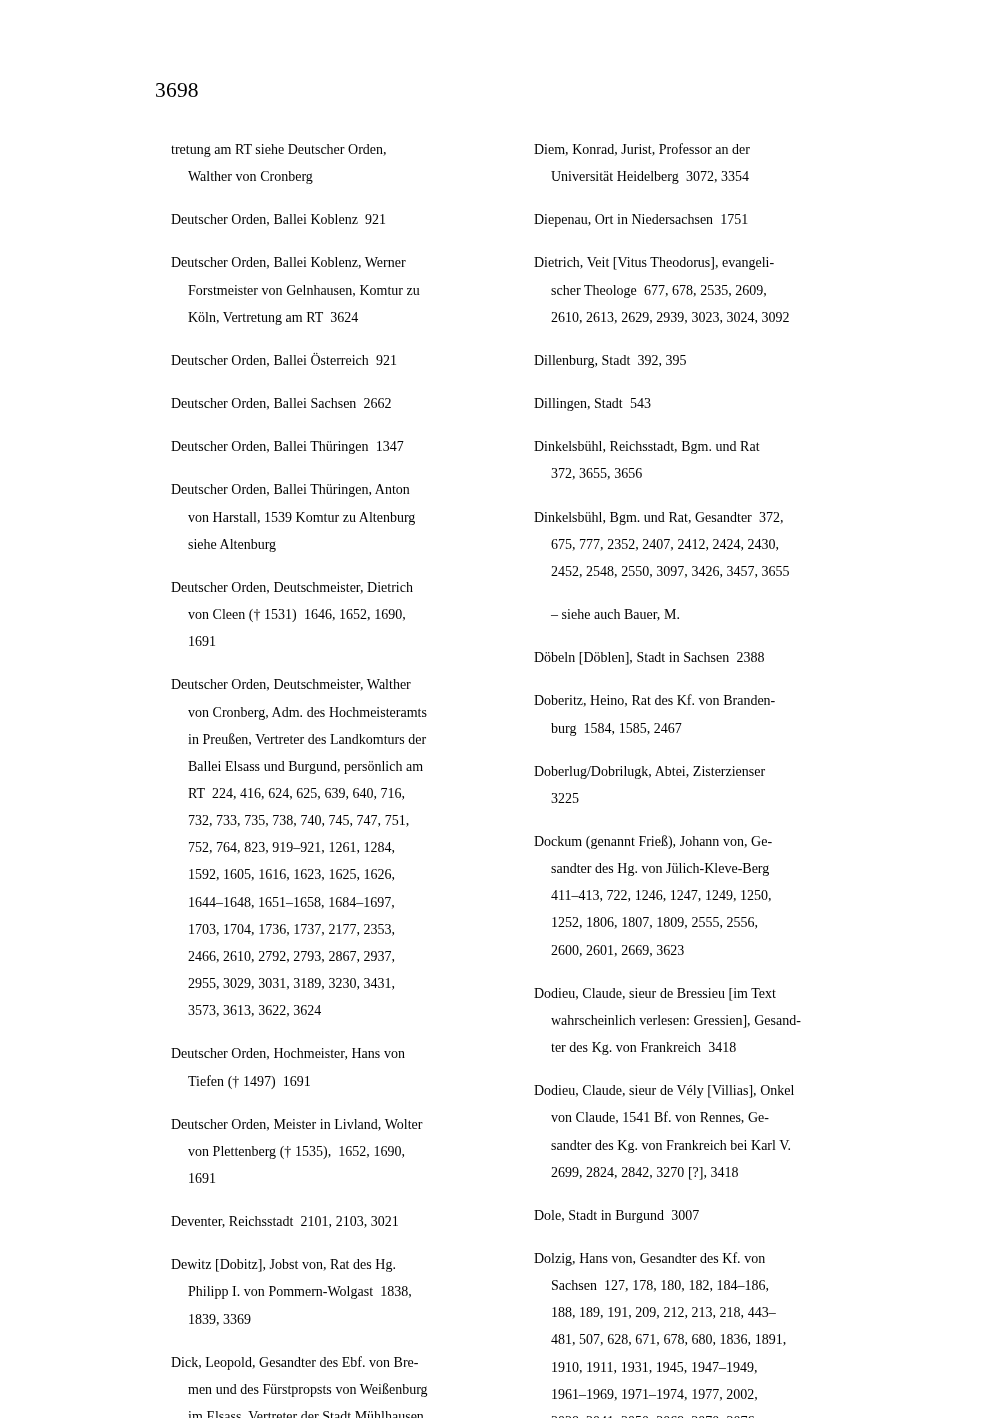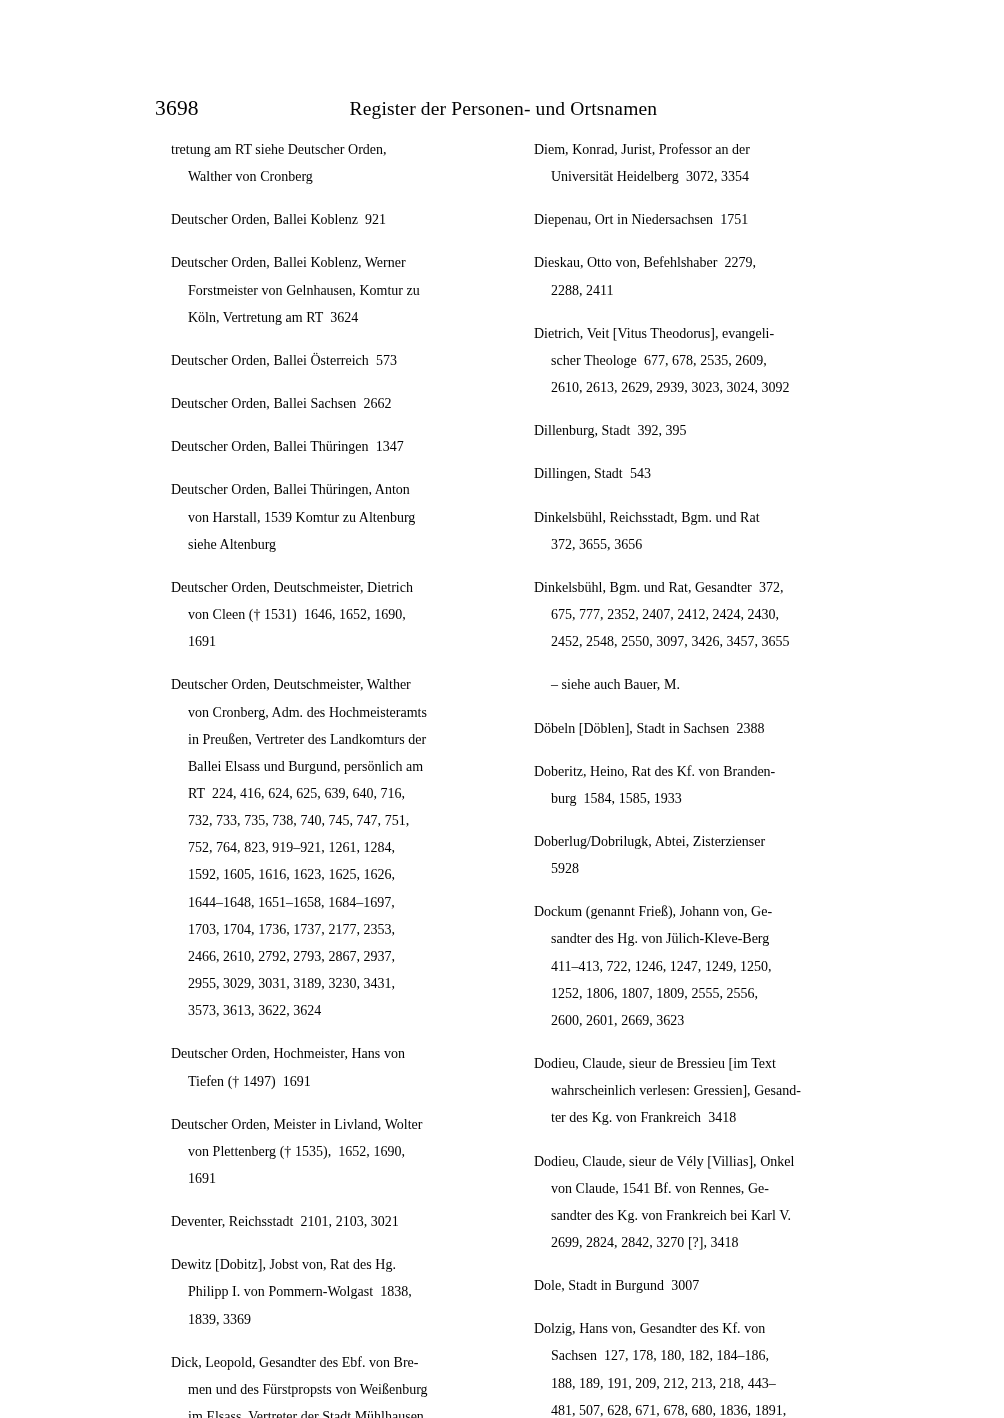--- a/index.html
+++ b/index.html
@@ -18,21 +18,21 @@
     position: relative;
     width: 1004px;
     height: 1418px;
     box-sizing: border-box;
     overflow: hidden;
   }
   
   .running-head {
     position: absolute;
     left: 155px;
-    top: 96px;
+    top: 78px;
     width: 695px;
     height: 26px;
     display: flex;
     align-items: baseline;
   }
   .folio {
     font-size: 21.5px;
     letter-spacing: 0.2px;
     white-space: nowrap;
   }
@@ -73,32 +73,31 @@
     text-indent: 0;
   }
 </style>
 </head>
 <body>
 
 <div class="page">
 
   <div class="running-head">
     <span class="folio">3698</span>
-    <span class="head-title">Register der Personen- und Ortsnamen</span>
   </div>
 
   <div class="columns">
     <div class="column" id="col-left">
         <p class="entry">tretung am RT siehe Deutscher Orden,
 Walther von Cronberg</p>
         <p class="entry">Deutscher Orden, Ballei Koblenz  921</p>
         <p class="entry">Deutscher Orden, Ballei Koblenz, Werner
 Forstmeister von Gelnhausen, Komtur zu
 Köln, Vertretung am RT  3624</p>
-        <p class="entry">Deutscher Orden, Ballei Österreich  573</p>
+        <p class="entry">Deutscher Orden, Ballei Österreich  921</p>
         <p class="entry">Deutscher Orden, Ballei Sachsen  2662</p>
         <p class="entry">Deutscher Orden, Ballei Thüringen  1347</p>
         <p class="entry">Deutscher Orden, Ballei Thüringen, Anton
 von Harstall, 1539 Komtur zu Altenburg
 siehe Altenburg</p>
         <p class="entry">Deutscher Orden, Deutschmeister, Dietrich
 von Cleen († 1531)  1646, 1652, 1690,
 1691</p>
         <p class="entry">Deutscher Orden, Deutschmeister, Walther
 von Cronberg, Adm. des Hochmeisteramts
@@ -125,38 +124,36 @@
         <p class="entry">Dick, Leopold, Gesandter des Ebf. von Bre-
 men und des Fürstpropsts von Weißenburg
 im Elsass, Vertreter der Stadt Mühlhausen
 in Thüringen  692, 693, 725, 1540, 1542,
 1804, 3624</p>
       </div>
     <div class="column" id="col-right">
         <p class="entry">Diem, Konrad, Jurist, Professor an der
 Universität Heidelberg  3072, 3354</p>
         <p class="entry">Diepenau, Ort in Niedersachsen  1751</p>
-        <p class="entry">Dieskau, Otto von, Befehlshaber  2279,
-2288, 2411</p>
         <p class="entry">Dietrich, Veit [Vitus Theodorus], evangeli-
 scher Theologe  677, 678, 2535, 2609,
 2610, 2613, 2629, 2939, 3023, 3024, 3092</p>
         <p class="entry">Dillenburg, Stadt  392, 395</p>
         <p class="entry">Dillingen, Stadt  543</p>
         <p class="entry">Dinkelsbühl, Reichsstadt, Bgm. und Rat
 372, 3655, 3656</p>
         <p class="entry">Dinkelsbühl, Bgm. und Rat, Gesandter  372,
 675, 777, 2352, 2407, 2412, 2424, 2430,
 2452, 2548, 2550, 3097, 3426, 3457, 3655</p>
         <p class="entry sub">– siehe auch Bauer, M.</p>
         <p class="entry">Döbeln [Döblen], Stadt in Sachsen  2388</p>
         <p class="entry">Doberitz, Heino, Rat des Kf. von Branden-
-burg  1584, 1585, 1933</p>
+burg  1584, 1585, 2467</p>
         <p class="entry">Doberlug/Dobrilugk, Abtei, Zisterzienser
-5928</p>
+3225</p>
         <p class="entry">Dockum (genannt Frieß), Johann von, Ge-
 sandter des Hg. von Jülich-Kleve-Berg
 411–413, 722, 1246, 1247, 1249, 1250,
 1252, 1806, 1807, 1809, 2555, 2556,
 2600, 2601, 2669, 3623</p>
         <p class="entry">Dodieu, Claude, sieur de Bressieu [im Text
 wahrscheinlich verlesen: Gressien], Gesand-
 ter des Kg. von Frankreich  3418</p>
         <p class="entry">Dodieu, Claude, sieur de Vély [Villias], Onkel
 von Claude, 1541 Bf. von Rennes, Ge-

